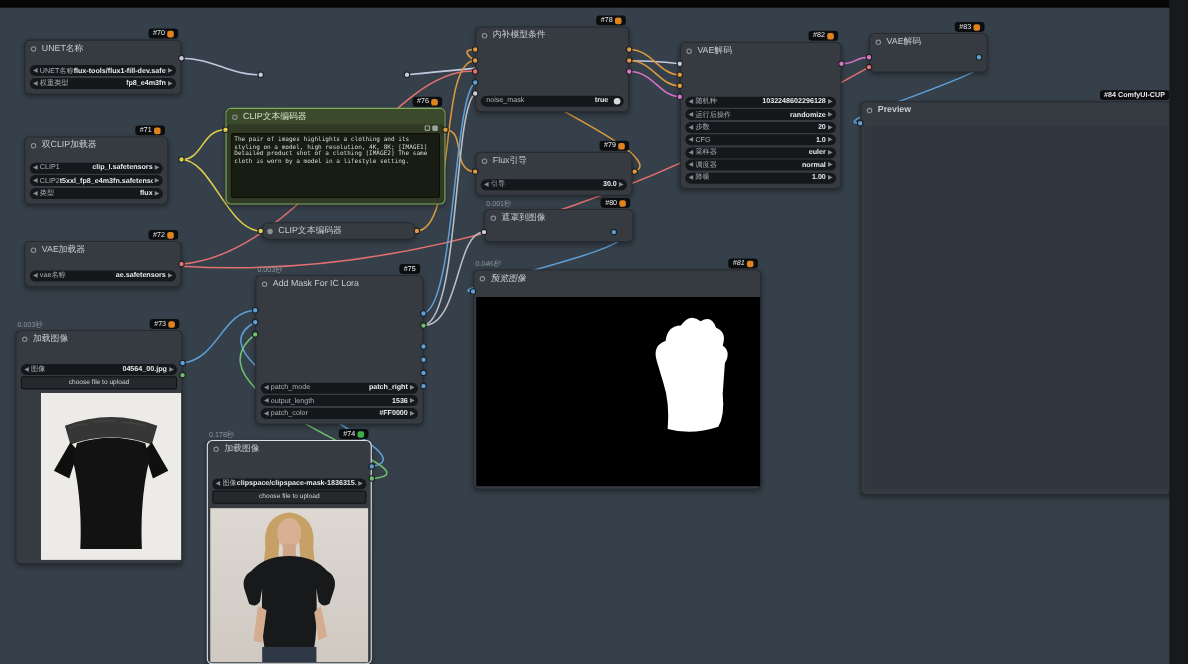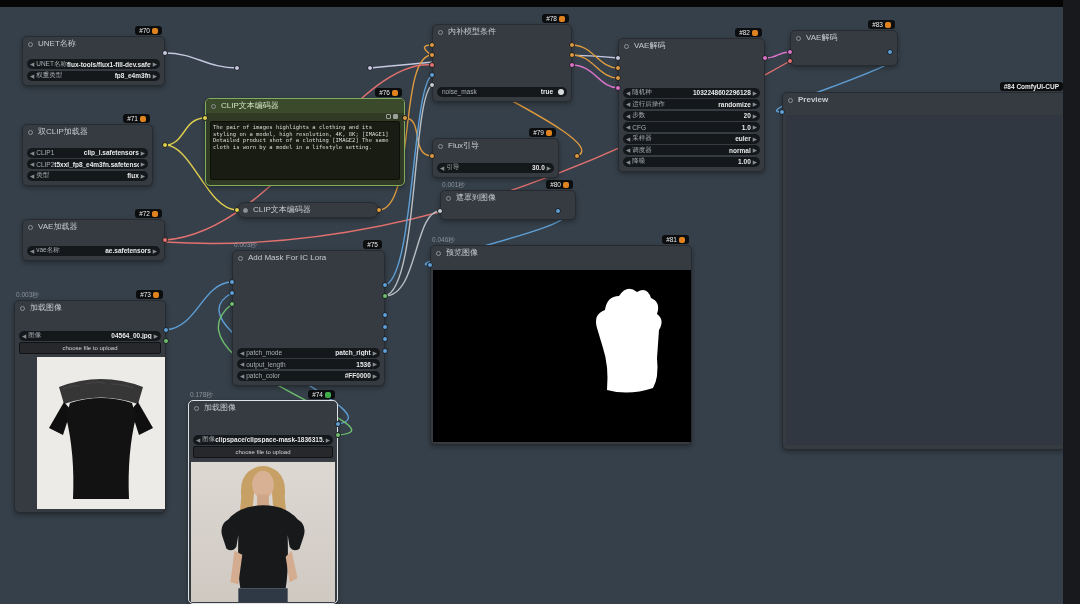--- a/index.html
+++ b/index.html
@@ -239,21 +239,21 @@
     <div class="ntitle"><span class="cdot"></span><span>内补模型条件</span></div>
     <div style="position:absolute;bottom:3px;left:0;right:0;">
       <div class="widget">
           <span class="lab">noise_mask</span>
           <span class="val">true</span>
           <span class="tog"></span>
         </div>
     </div>
   </div>
 
-  <div class="node" style="left:432px;top:138px;width:127px;height:40px;">
+  <div class="node" style="left:432px;top:138px;width:143px;height:40px;">
     <div class="badge">
         <span>#79</span>
         <span class="bic orange"></span>
       </div>
     <div class="ntitle"><span class="cdot"></span><span>Flux引导</span></div>
     <div style="position:absolute;bottom:3px;left:0;right:0;">
       <div class="widget">
           <span class="arr">◀</span>
           <span class="lab">引导</span>
           <span class="val">30.0</span>
@@ -264,21 +264,21 @@
 
   <div class="node" style="left:440px;top:190px;width:136px;height:30px;">
     <div class="time">0.001秒</div>
     <div class="badge">
         <span>#80</span>
         <span class="bic orange"></span>
       </div>
     <div class="ntitle"><span class="cdot"></span><span>遮罩到图像</span></div>
   </div>
 
-  <div class="node" style="left:430px;top:245px;width:262px;height:200px;">
+  <div class="node" style="left:430px;top:245px;width:262px;height:200px;font-style:italic;">
     <div class="time">0.046秒</div>
     <div class="badge">
         <span>#81</span>
         <span class="bic orange"></span>
       </div>
     <div class="ntitle"><span class="cdot"></span><span>预览图像</span></div>
     <div class="imgbody black-img" style="left:2px;top:24px;width:258px;height:172px;">
       <svg width="258" height="172" viewBox="0 0 258 172">
         <rect width="258" height="172" fill="#000"></rect>
         <path d="M172,40 q2,-14 14,-14 q8,-12 18,-4 q10,-6 14,6 q10,4 6,16 q8,6 2,16 l-2,28 q2,20 -4,30 q-24,8 -46,2 q2,-24 -4,-42 l-6,-20 q-4,-14 8,-18 z" fill="#fff"></path>

